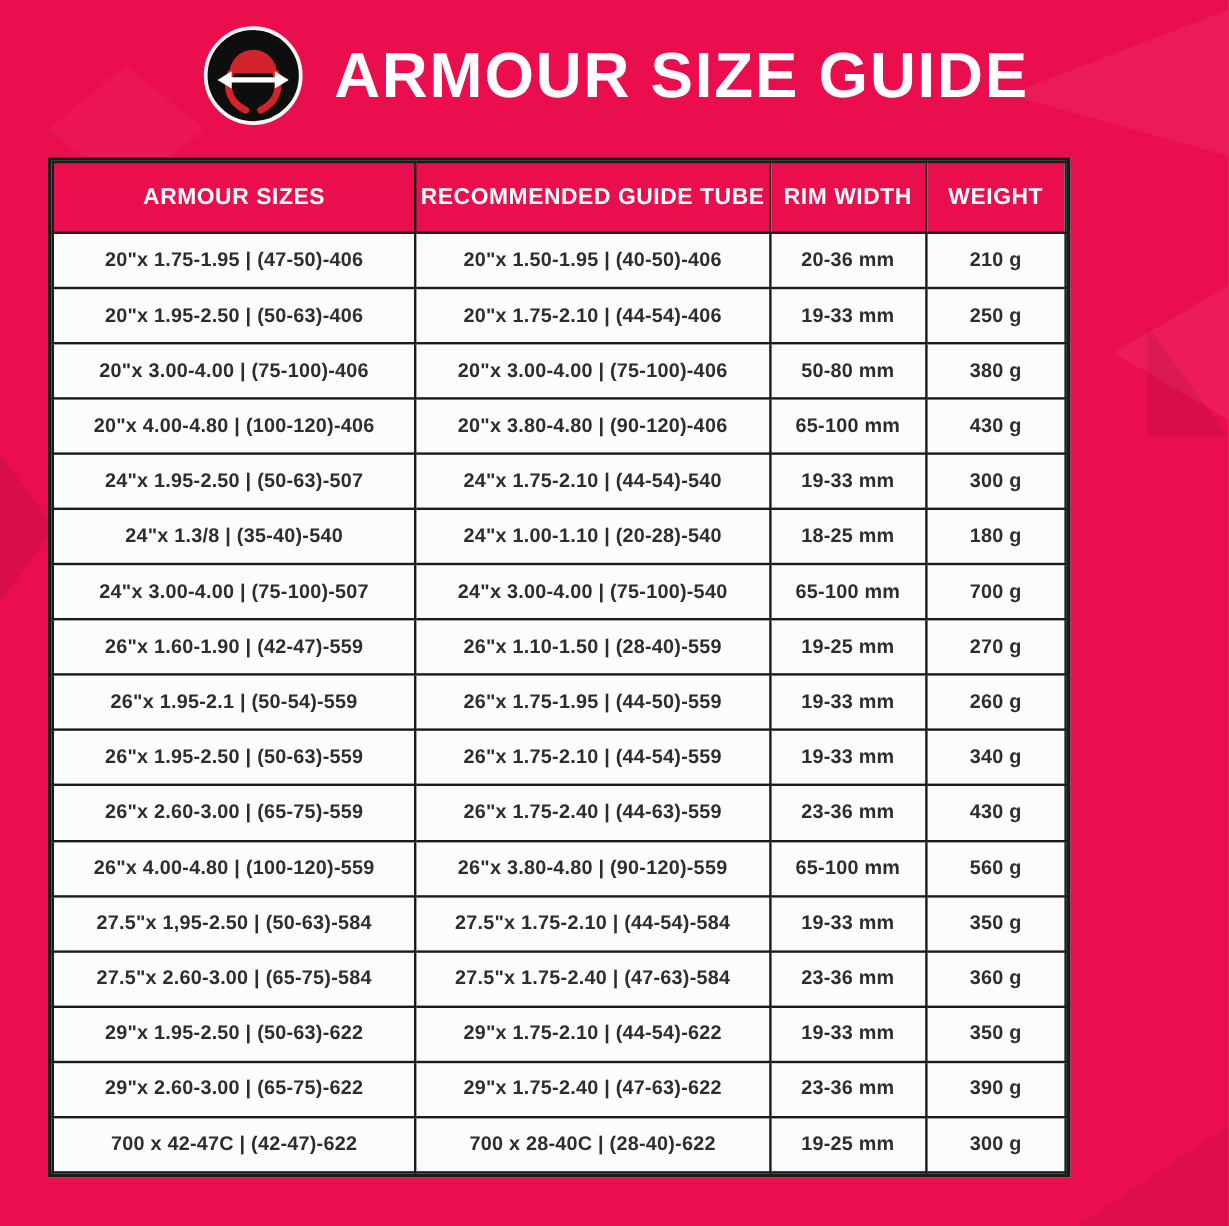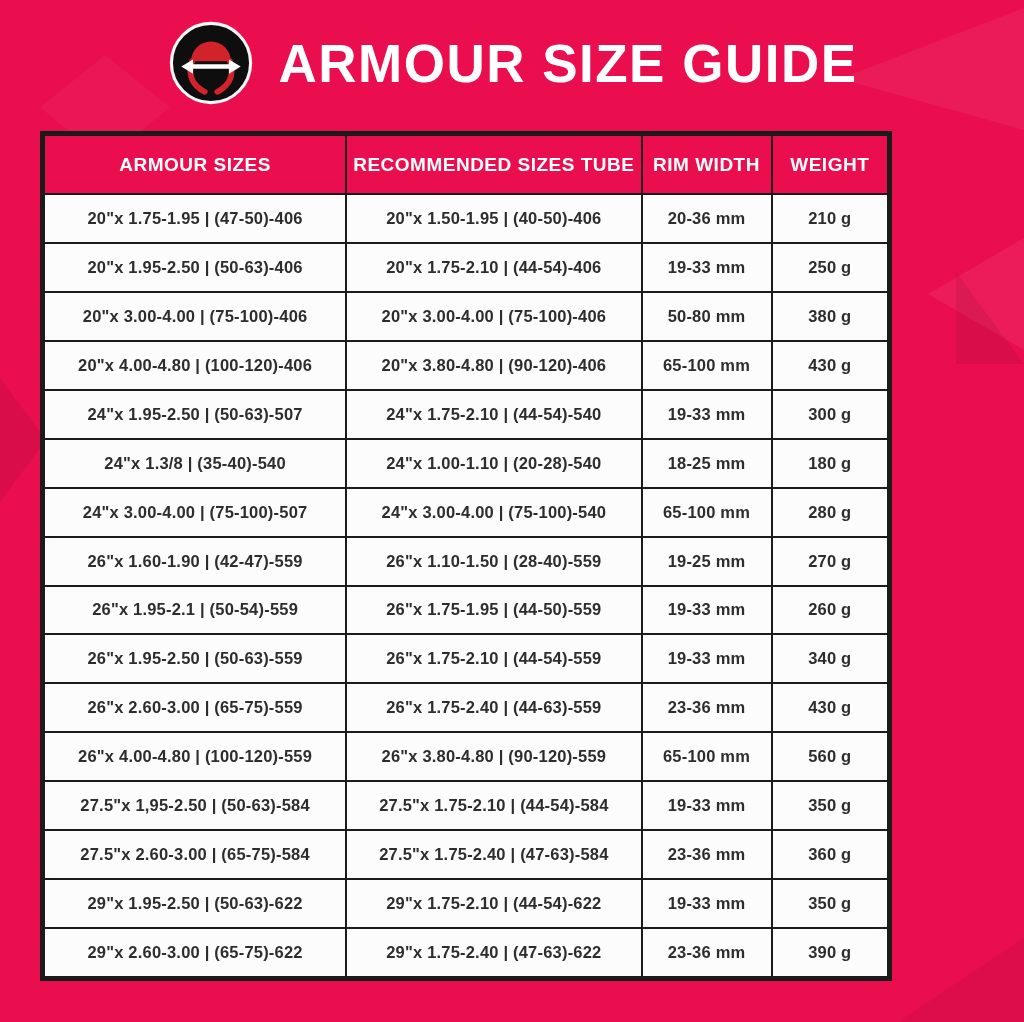--- a/index.html
+++ b/index.html
@@ -123,21 +123,21 @@
     <table>
       <colgroup>
         <col class="c0">
           <col class="c1">
           <col class="c2">
           <col class="c3">
       </colgroup>
       <thead>
         <tr>
           <th>ARMOUR SIZES</th>
-          <th>RECOMMENDED SIZES TUBE</th>
+          <th>RECOMMENDED GUIDE TUBE</th>
           <th>RIM WIDTH</th>
           <th>WEIGHT</th>
         </tr>
       </thead>
       <tbody>
   <tr>
     <td>20"x 1.75-1.95 | (47-50)-406</td>
     <td>20"x 1.50-1.95 | (40-50)-406</td>
     <td>20-36 mm</td>
     <td>210 g</td>
@@ -175,21 +175,21 @@
     <td>24"x 1.3/8 | (35-40)-540</td>
     <td>24"x 1.00-1.10 | (20-28)-540</td>
     <td>18-25 mm</td>
     <td>180 g</td>
   </tr>
 
   <tr>
     <td>24"x 3.00-4.00 | (75-100)-507</td>
     <td>24"x 3.00-4.00 | (75-100)-540</td>
     <td>65-100 mm</td>
-    <td>280 g</td>
+    <td>700 g</td>
   </tr>
 
   <tr>
     <td>26"x 1.60-1.90 | (42-47)-559</td>
     <td>26"x 1.10-1.50 | (28-40)-559</td>
     <td>19-25 mm</td>
     <td>270 g</td>
   </tr>
 
   <tr>
@@ -243,17 +243,23 @@
 
   <tr>
     <td>29"x 2.60-3.00 | (65-75)-622</td>
     <td>29"x 1.75-2.40 | (47-63)-622</td>
     <td>23-36 mm</td>
     <td>390 g</td>
   </tr>
 
 
 
+  <tr>
+    <td>700 x 42-47C | (42-47)-622</td>
+    <td>700 x 28-40C | (28-40)-622</td>
+    <td>19-25 mm</td>
+    <td>300 g</td>
+  </tr>
 </tbody>
     </table>
   </div>
 
 </div>
 
 </body></html>

